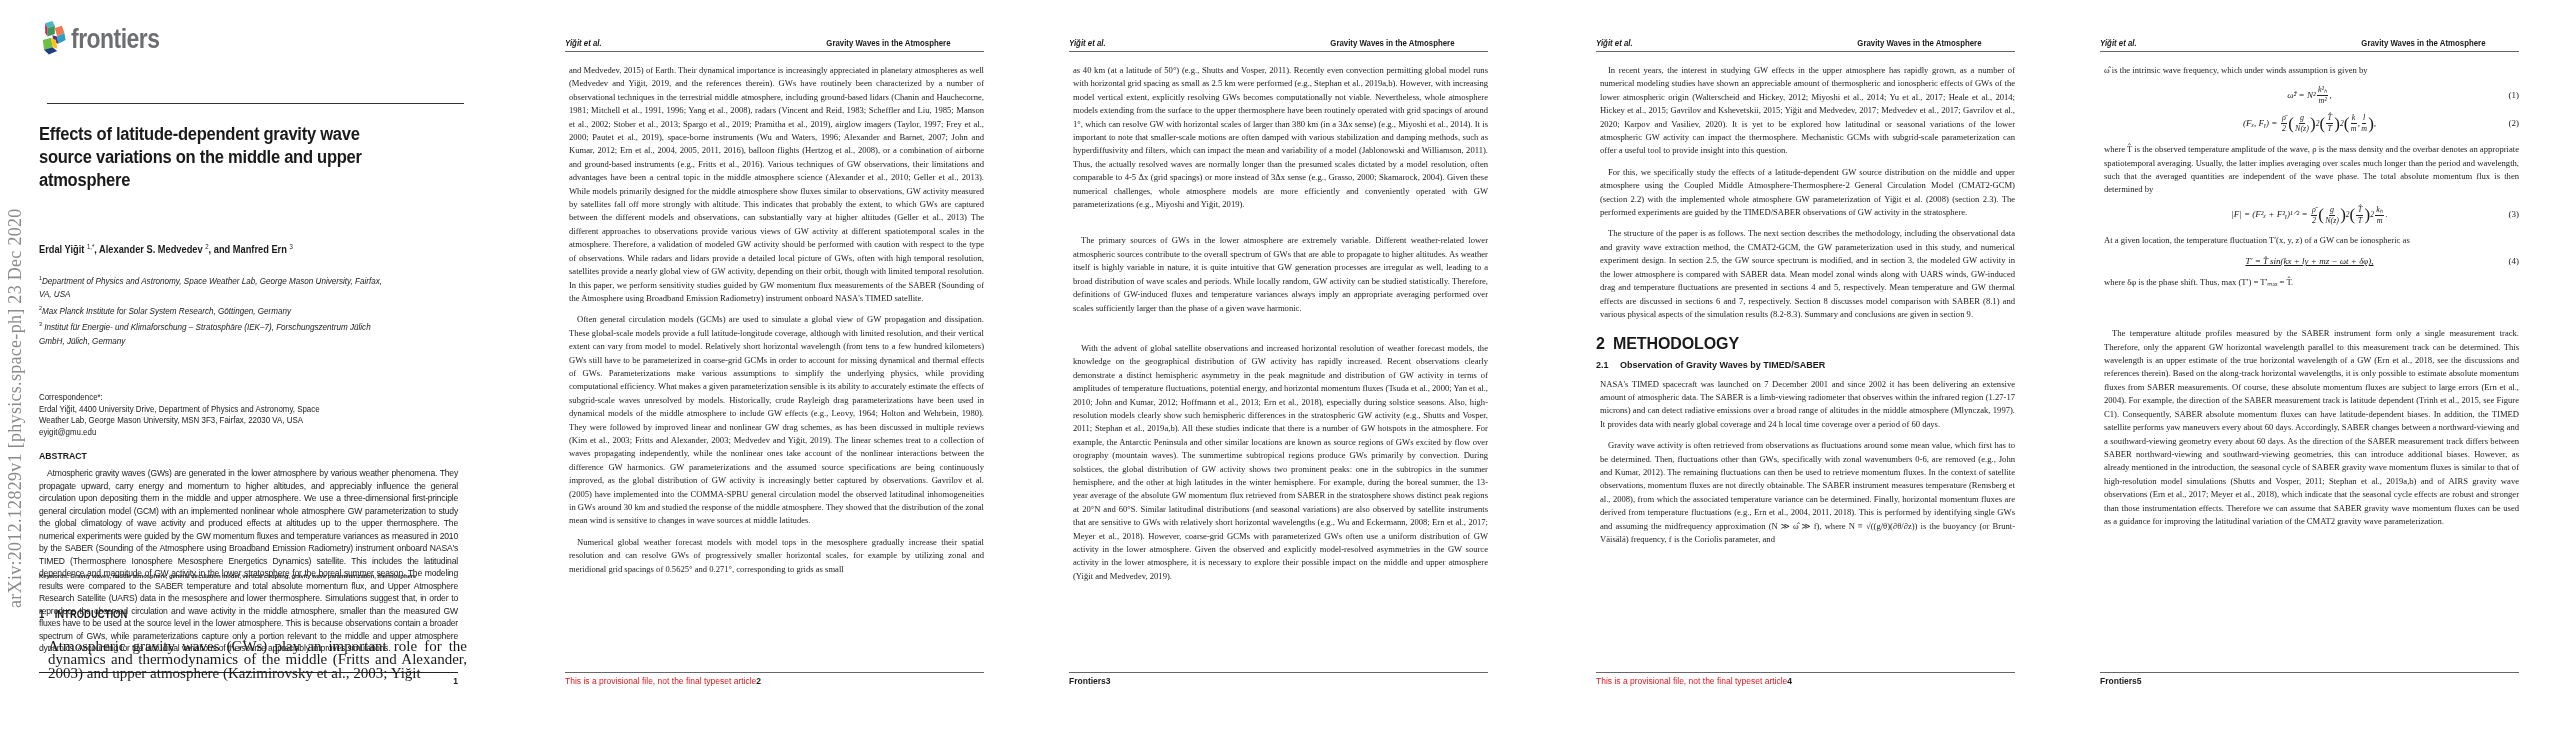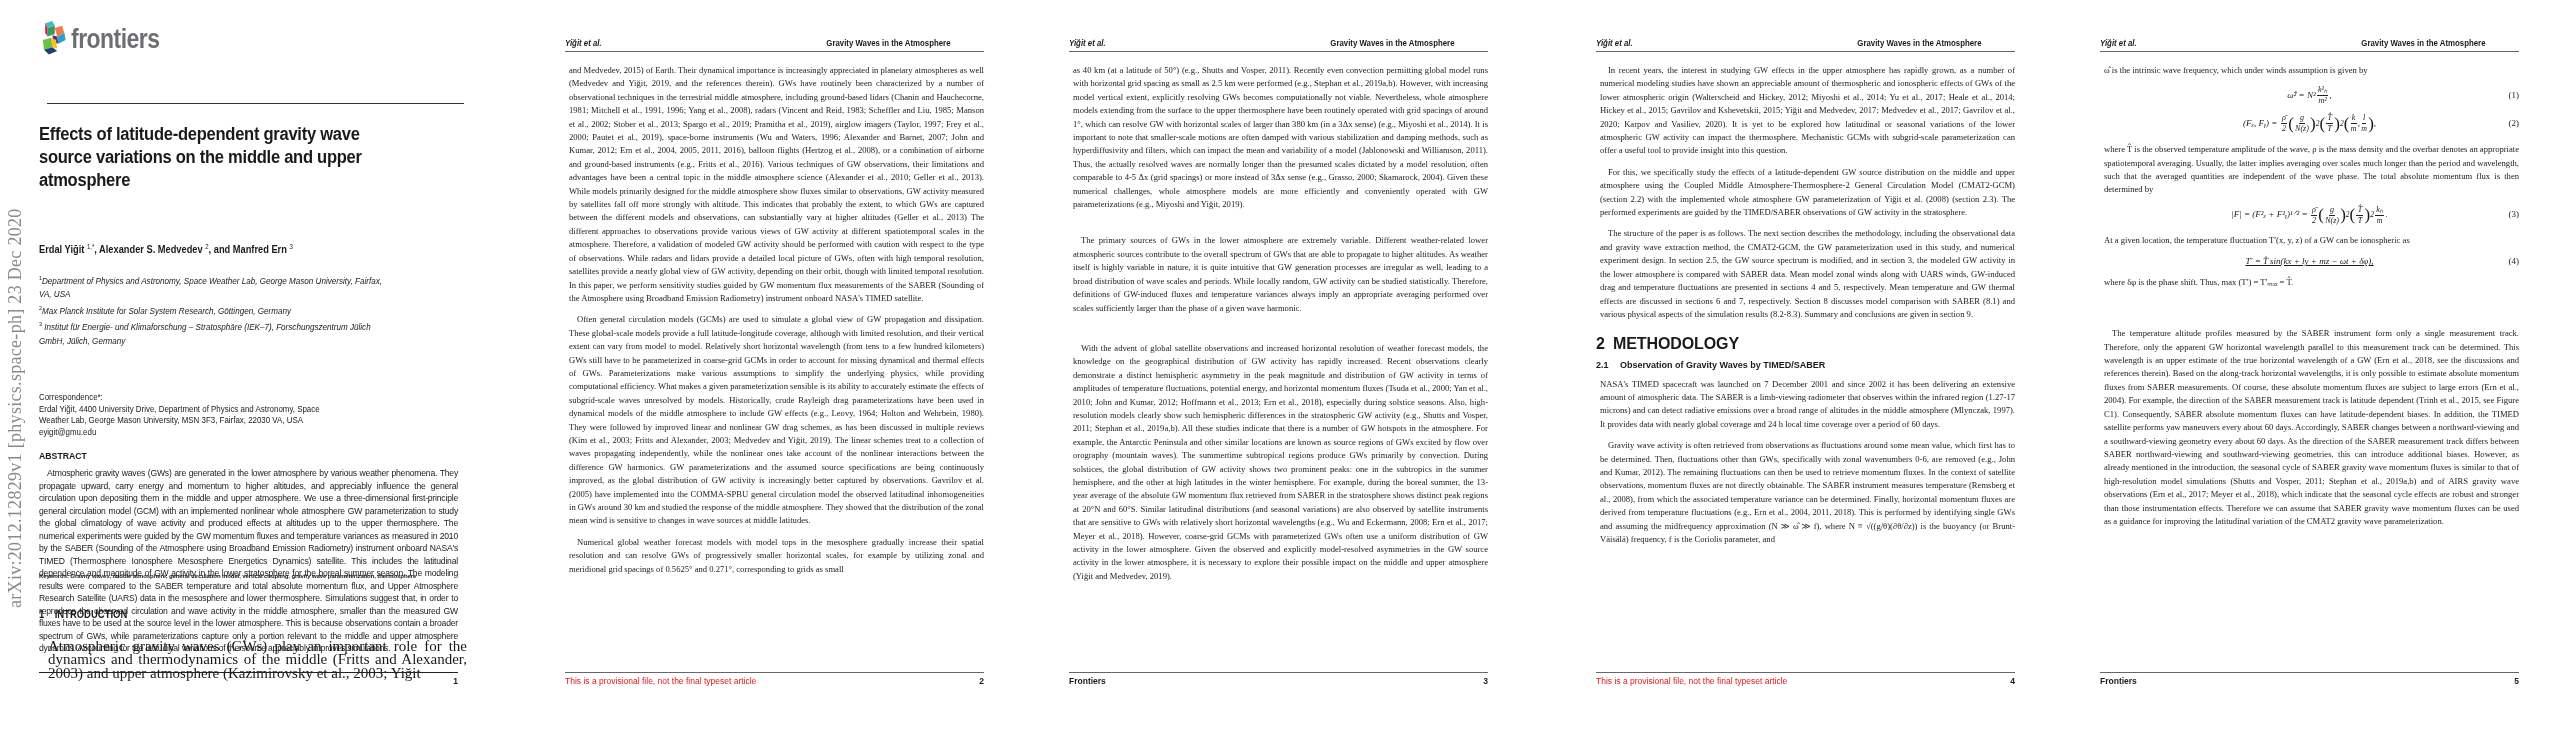--- a/index.html
+++ b/index.html
@@ -10,21 +10,21 @@
   .even .content { left: 50px; }
 
   .running-head { position: absolute; top: 33px; height: 14.6px; width: 419px; font-family: "Liberation Sans", sans-serif; font-size: 8.5px; font-weight: bold; display: flex; justify-content: space-between; align-items: flex-end; transform: scaleX(0.92); transform-origin: left; }
   .running-head .author { font-style: italic; }
   .head-rule { position: absolute; top: 51px; width: 419px; height: 0; border-top: 0.9px solid #666; }
   .body-text { position: absolute; top: 64px; width: 419px; font-family: "Liberation Serif", serif; font-size: 8.6px; line-height: 13.4px; text-align: justify; }
   .body-text p { margin: 0 0 8px 4px; text-indent: 8px; }
   .body-text p.noindent { text-indent: 0; }
   .body-text p.gap { margin-top: 20.7px; }
   .foot-rule { position: absolute; top: 672px; width: 419px; border-top: 0.9px solid #666; }
-  .foot { position: absolute; top: 676px; width: 419px; display: flex; justify-content: space-between; font-family: "Liberation Sans", sans-serif; font-size: 8.5px; font-weight: bold; }
+  .foot { position: absolute; top: 676px; width: 419px; display: flex; font-family: "Liberation Sans", sans-serif; font-size: 8.5px; font-weight: bold; }
   .foot .provisional { color: #e0161b; font-weight: normal; }
 
   h2.sec { font-family: "Liberation Sans", sans-serif; font-size: 16px; font-weight: bold; margin: 16px 0 6px 0; letter-spacing: -0.1px; }
   h2.sec .num { display: inline-block; width: 17px; }
   h3.sub { font-family: "Liberation Sans", sans-serif; font-size: 9px; font-weight: bold; margin: 8.5px 0 4.9px 0; }
   h3.sub .num { display: inline-block; width: 24px; }
 
   .eq { display: flex; align-items: center; justify-content: center; position: relative; font-family: "Liberation Serif", serif; font-style: italic; font-size: 9px; margin: 6px 0 8.5px 0; }
   .eq .eqnum { position: absolute; right: 0; font-style: normal; }
   .frac { display: inline-flex; flex-direction: column; align-items: center; vertical-align: middle; margin: 0 1.2px; font-size: 8px; line-height: 9.7px; }

